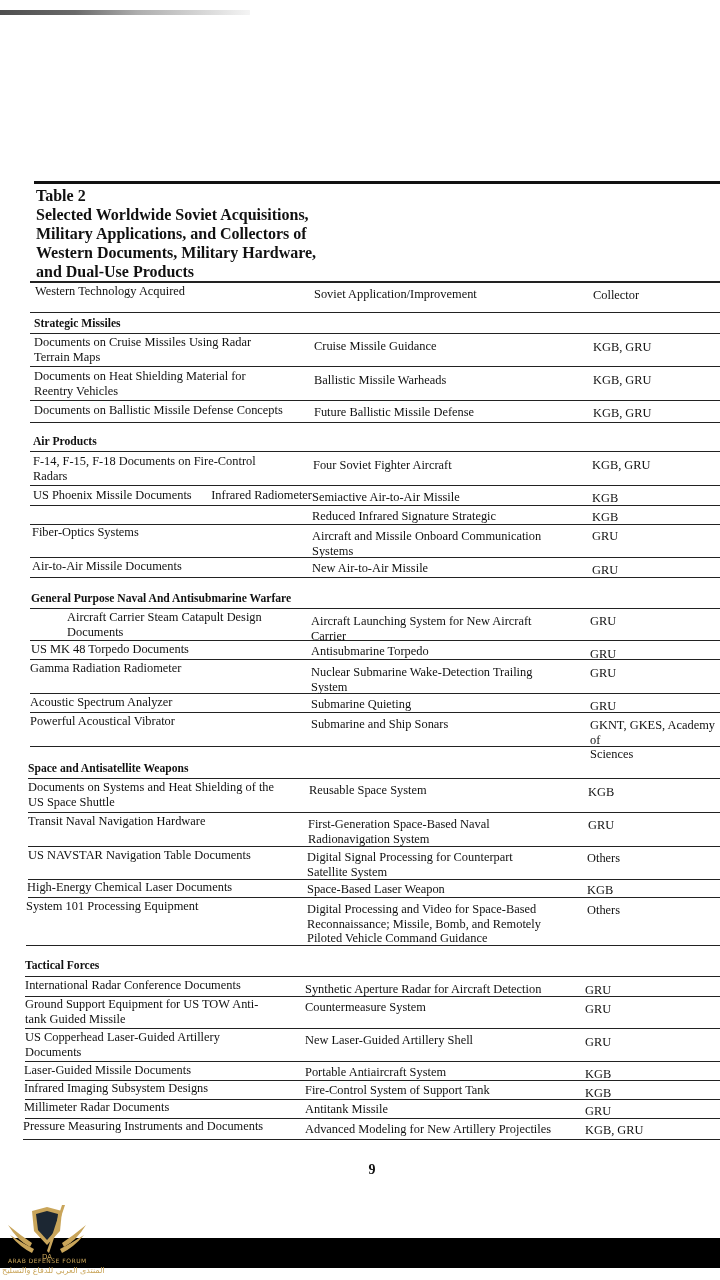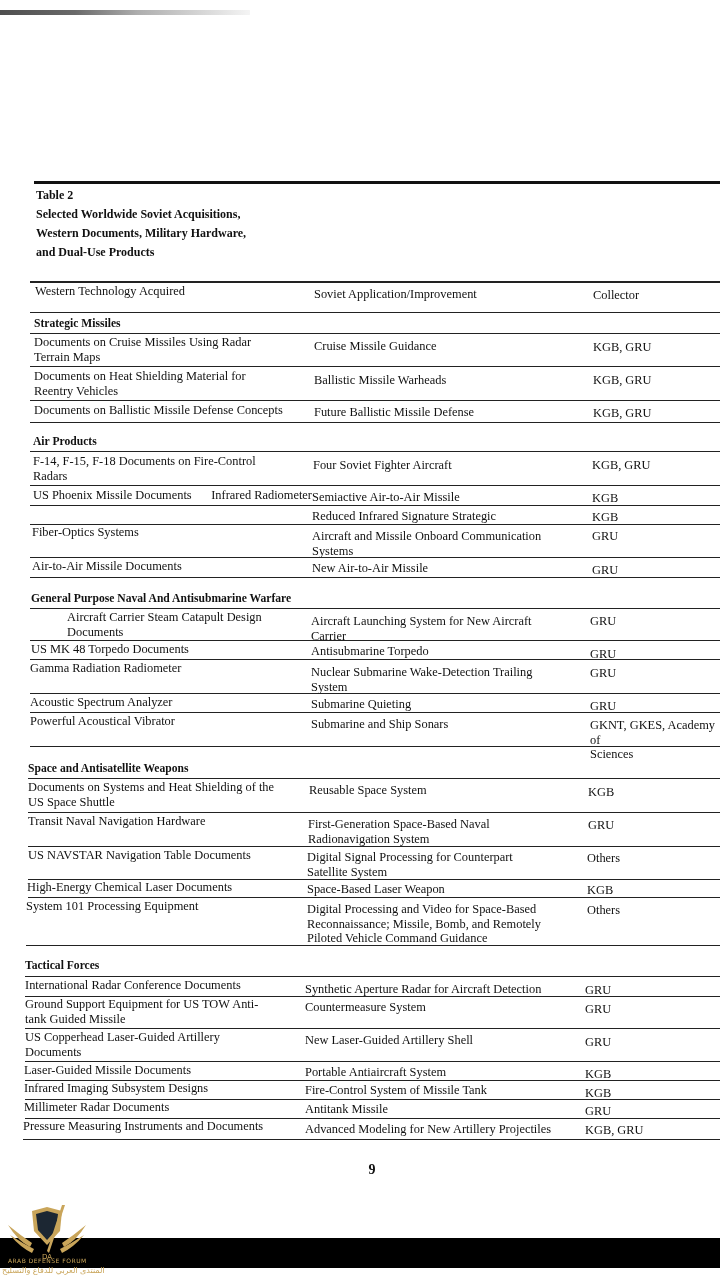--- a/index.html
+++ b/index.html
@@ -12,21 +12,21 @@
     position: absolute; left: 0; top: 10px; width: 250px; height: 5px;
     background: linear-gradient(90deg, #222 0%, #444 30%, #999 55%, rgba(0,0,0,0.05) 100%);
     opacity: 0.8;
   }
   .top-rule {
     position: absolute; left: 34px; top: 181px; width: 686px; height: 3px;
     background: #111;
   }
   .title-block {
     position: absolute; left: 36px; top: 186px; width: 300px;
-    font-weight: bold; font-size: 12px; line-height: 19px;
+    font-weight: bold; font-size: 16px; line-height: 19px;
   }
   .title-block .tnum { display: block; }
   .title-block .tline { display: block; }
   .hrule { position: absolute; height: 1px; background: #222; }
   .hrule.thick { height: 2px; }
   .cell {
     position: absolute; font-size: 12.4px; line-height: 14.6px; white-space: pre-line;
   }
   .col1 { width: 280px; }
   .col2 { width: 262px; }
@@ -55,20 +55,21 @@
 </style>
 </head>
 <body>
 
 <div class="scan-noise"></div>
 <div class="top-rule"></div>
 
 <div class="title-block">
   <span class="tnum">Table 2</span>
   <span class="tline">Selected Worldwide Soviet Acquisitions,</span>
+  <span class="tline">Military Applications, and Collectors of</span>
   <span class="tline">Western Documents, Military Hardware,</span>
   <span class="tline">and Dual-Use Products</span>
 </div>
 
 <div class="hrule thick" style="left:30px;top:281px;width:690px;"></div>
 <div class="cell col1" style="left:35px;top:284px;">Western Technology Acquired</div>
 <div class="cell col2" style="left:314px;top:287px;">Soviet Application/Improvement</div>
 <div class="cell col3" style="left:593px;top:288px;">Collector</div>
 <div class="hrule" style="left:30px;top:312px;width:690px;"></div>
 
@@ -228,21 +229,21 @@
 </div>
 <div class="hrule" style="left:25px;top:1061px;width:695px;"></div>
 <div>
   <div class="cell col1" style="left:24px;top:1063px;">Laser-Guided Missile Documents</div>
   <div class="cell col2" style="left:305px;top:1065px;">Portable Antiaircraft System</div>
   <div class="cell col3" style="left:585px;top:1067px;">KGB</div>
 </div>
 <div class="hrule" style="left:25px;top:1080px;width:695px;"></div>
 <div>
   <div class="cell col1" style="left:24px;top:1081px;">Infrared Imaging Subsystem Designs</div>
-  <div class="cell col2" style="left:305px;top:1083px;">Fire-Control System of Missile Tank</div>
+  <div class="cell col2" style="left:305px;top:1083px;">Fire-Control System of Support Tank</div>
   <div class="cell col3" style="left:585px;top:1086px;">KGB</div>
 </div>
 <div class="hrule" style="left:25px;top:1099px;width:695px;"></div>
 <div>
   <div class="cell col1" style="left:24px;top:1100px;">Millimeter Radar Documents</div>
   <div class="cell col2" style="left:305px;top:1102px;">Antitank Missile</div>
   <div class="cell col3" style="left:585px;top:1104px;">GRU</div>
 </div>
 <div class="hrule" style="left:25px;top:1118px;width:695px;"></div>
 <div>

